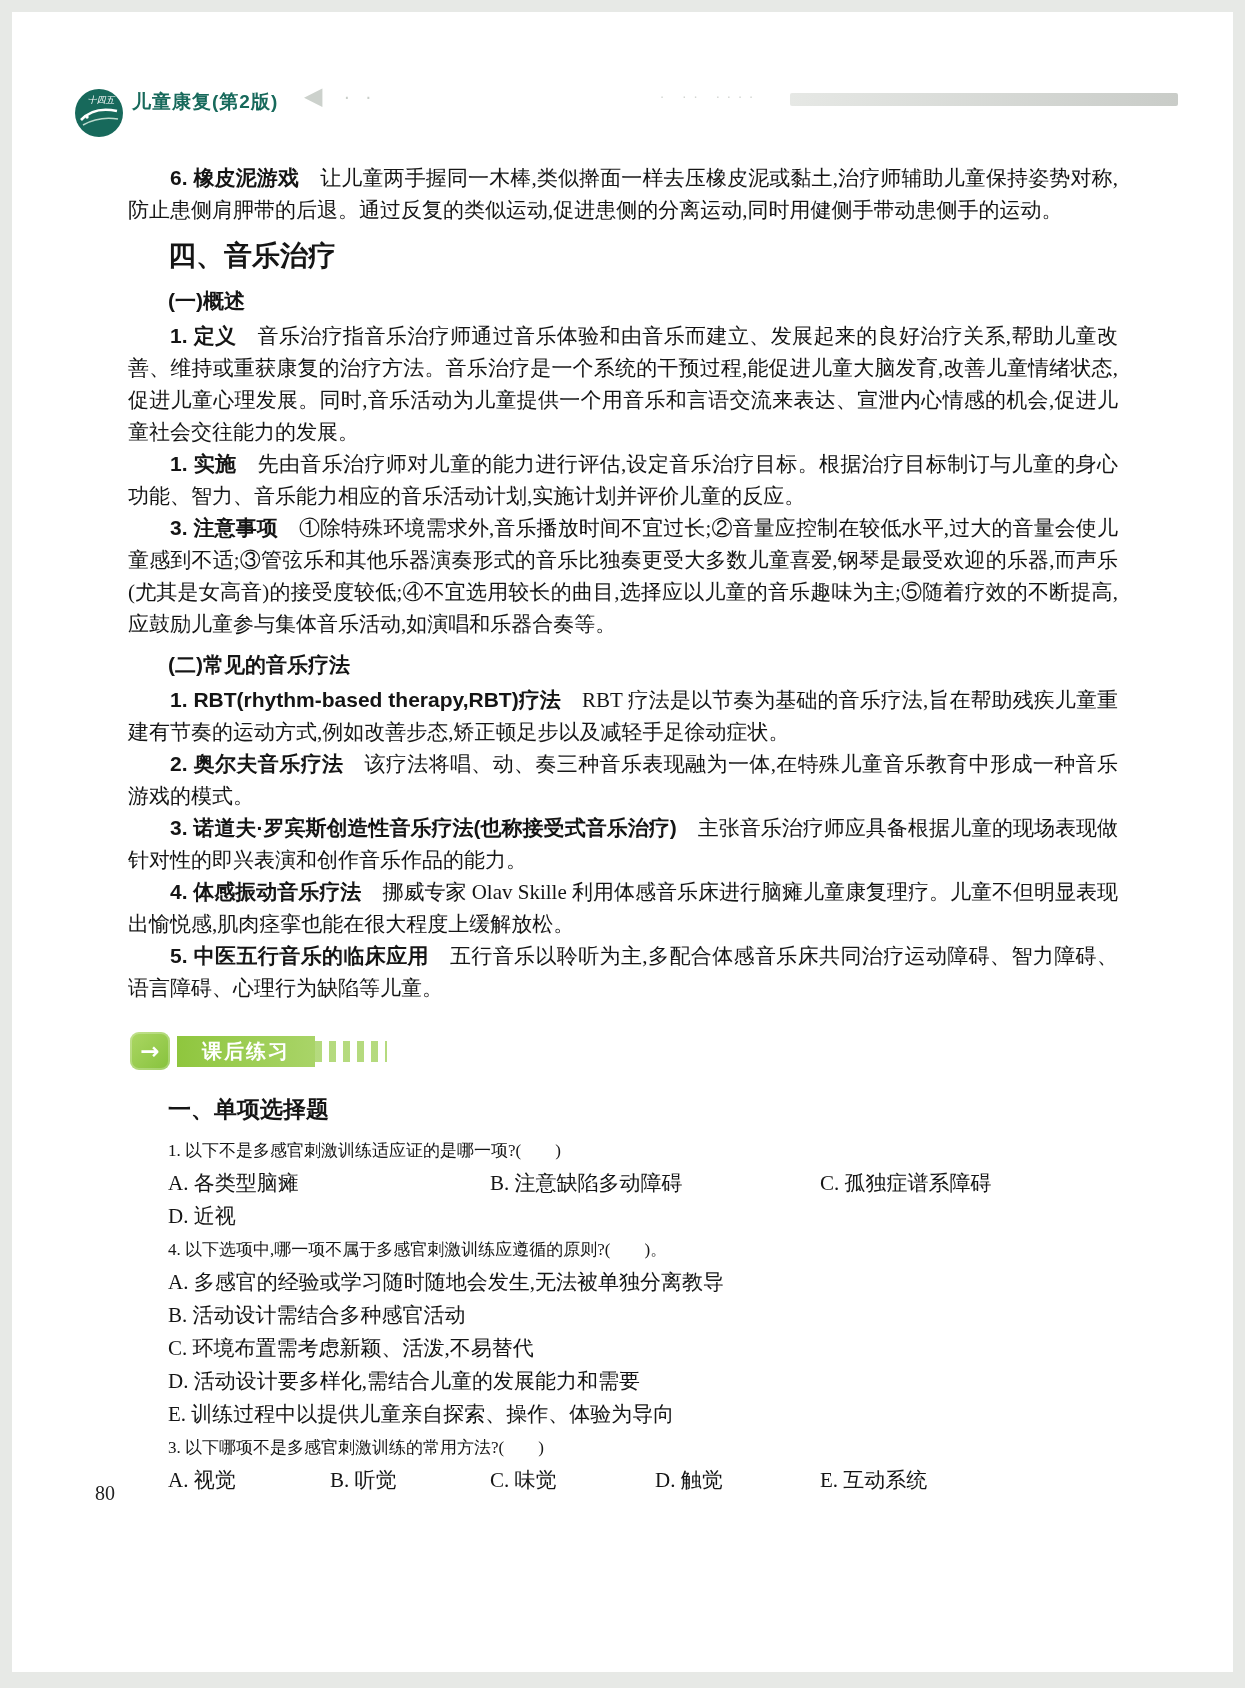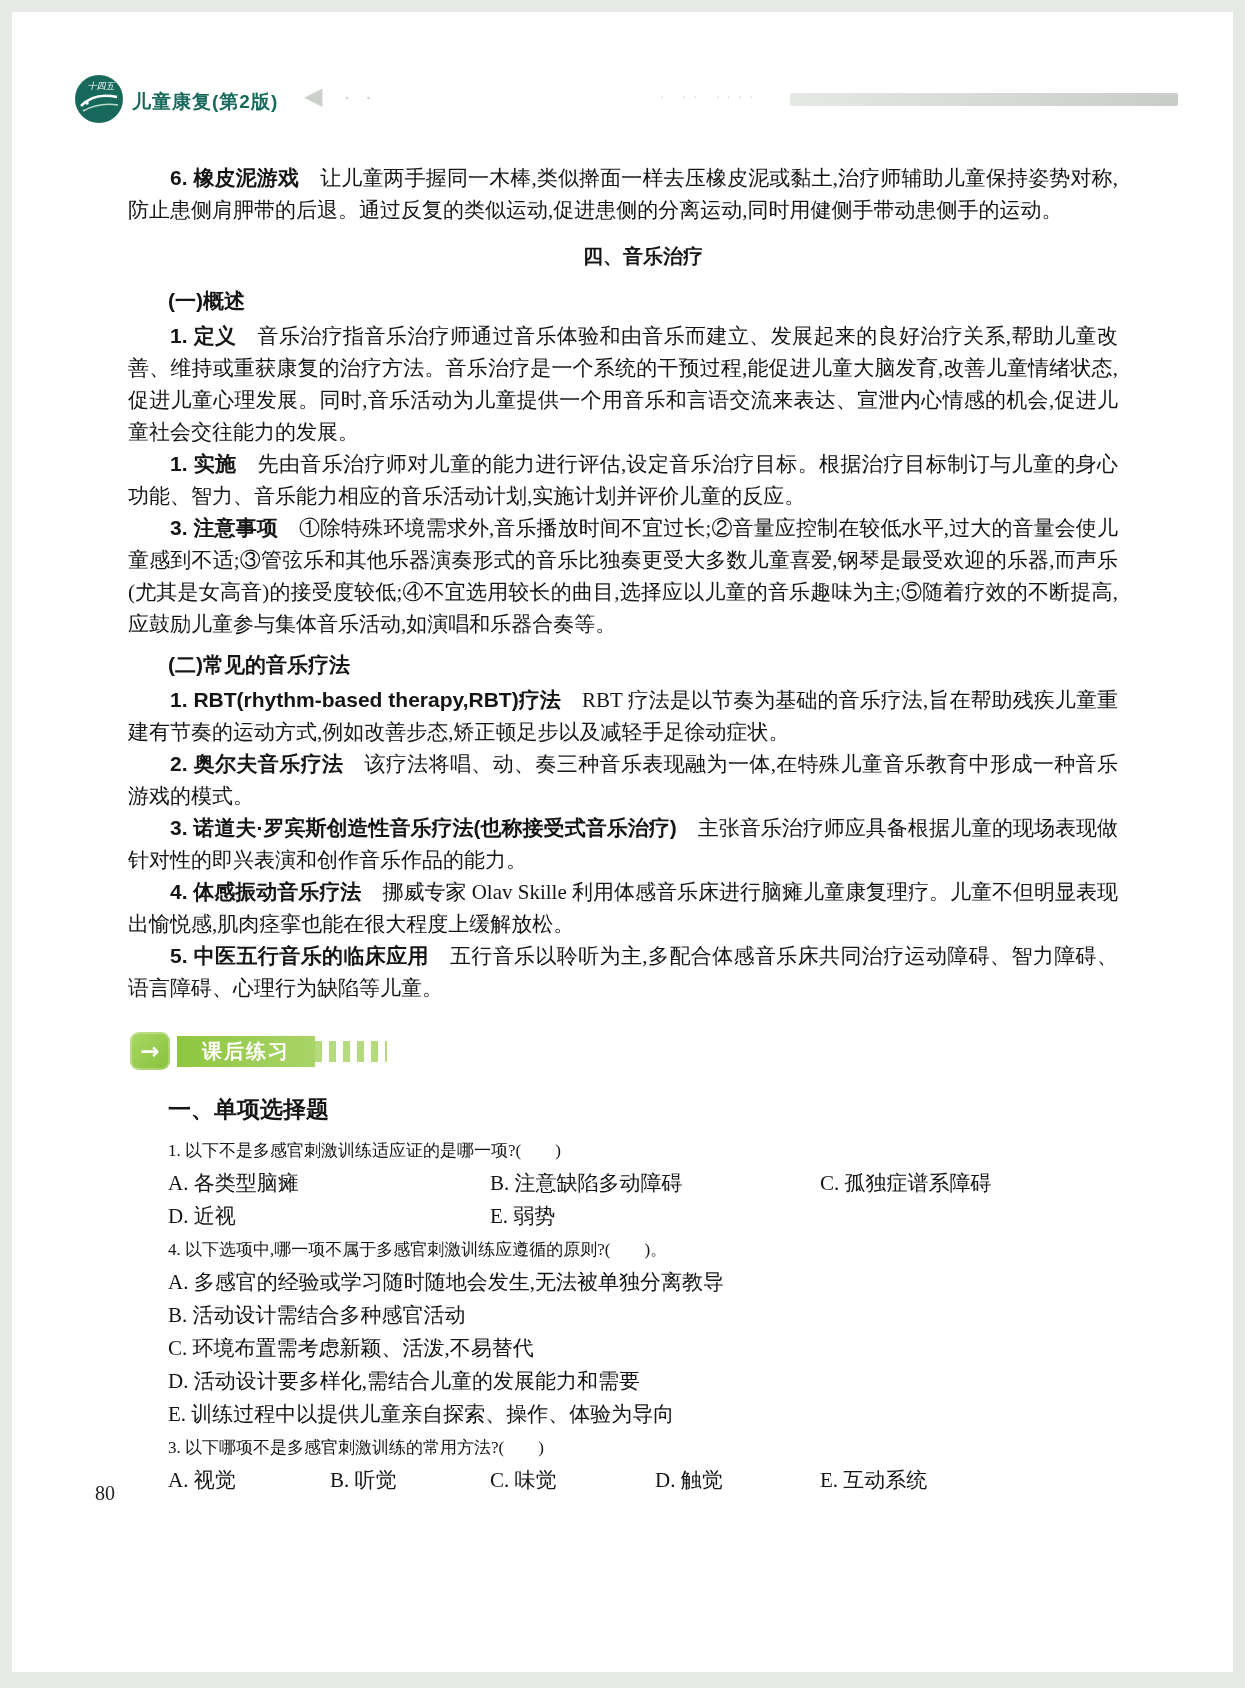--- a/index.html
+++ b/index.html
@@ -13,21 +13,21 @@
     position:relative;
     width:1245px; height:1688px;
     background:#ffffff;
     border:12px solid #e7e9e6;
     border-bottom-width:16px;
     overflow:hidden;
   }
 
   
   .page-header { position:absolute; top:62px; left:0; right:0; height:60px; }
-  .logo { position:absolute; left:62px; top:0; width:50px; height:50px; }
+  .logo { position:absolute; left:62px; top:14px; width:50px; height:50px; }
   .book-title {
     position:absolute; left:120px; top:15px;
     font-family:"Liberation Sans","DejaVu Sans",sans-serif;
     font-weight:700; font-size:19px; letter-spacing:1px;
     color:#17695b;
   }
   .header-arrow {
     position:absolute; left:292px; top:8px;
     color:#ccd1cc; font-size:24px;
     font-family:"DejaVu Sans",sans-serif;
@@ -50,22 +50,22 @@
 
   
   .content { padding:150px 115px 0 116px; font-size:21px; line-height:32px; }
   .para { text-indent:2em; text-align:justify; }
   .lead {
     font-family:"Liberation Sans","DejaVu Sans",sans-serif;
     font-weight:700; margin-right:1em;
   }
   .h-section {
     font-family:"Liberation Sans","DejaVu Sans",sans-serif;
-    font-weight:700; font-size:20px; line-height:32px;
-    padding-left:40px; margin:14px 0 14px;text-align:center;
+    font-weight:700; font-size:28px; line-height:32px;
+    padding-left:40px; margin:14px 0 14px;
   }
   .h-sub {
     font-family:"Liberation Sans","DejaVu Sans",sans-serif;
     font-weight:700; font-size:21px; line-height:30px;
     padding-left:40px; margin:10px 0 4px;
   }
 
   
   .exercise-banner { display:flex; align-items:center; gap:7px; margin:28px 0 0 2px; height:38px; }
   .banner-icon {
@@ -163,21 +163,20 @@
     </div>
 
     <h3 class="ex-title">一、单项选择题</h3>
 
     <p class="q-stem">1. 以下不是多感官刺激训练适应证的是哪一项?(　　)</p>
     <div class="opts-3">
       <span>A. 各类型脑瘫</span>
       <span>B. 注意缺陷多动障碍</span>
       <span>C. 孤独症谱系障碍</span>
       <span>D. 近视</span>
-      <span>E. 弱势</span>
     </div>
 
     <p class="q-stem">4. 以下选项中,哪一项不属于多感官刺激训练应遵循的原则?(　　)。</p>
     <p class="opt-line">A. 多感官的经验或学习随时随地会发生,无法被单独分离教导</p>
     <p class="opt-line">B. 活动设计需结合多种感官活动</p>
     <p class="opt-line">C. 环境布置需考虑新颖、活泼,不易替代</p>
     <p class="opt-line">D. 活动设计要多样化,需结合儿童的发展能力和需要</p>
     <p class="opt-line">E. 训练过程中以提供儿童亲自探索、操作、体验为导向</p>
 
     <p class="q-stem">3. 以下哪项不是多感官刺激训练的常用方法?(　　)</p>

